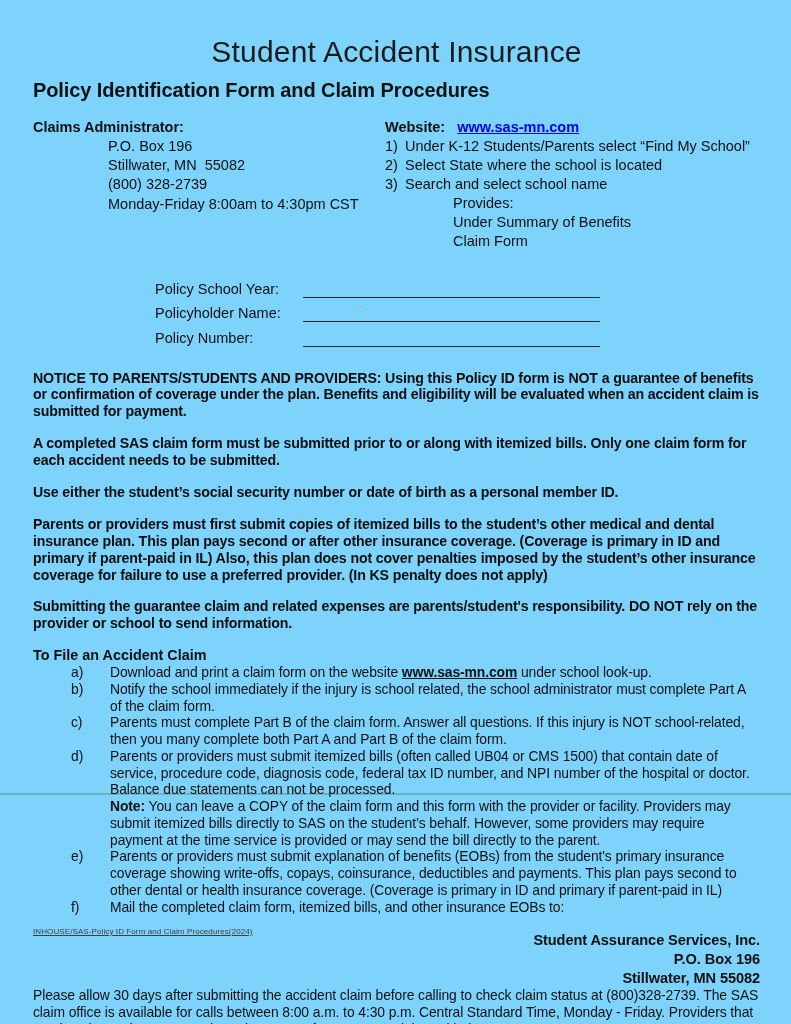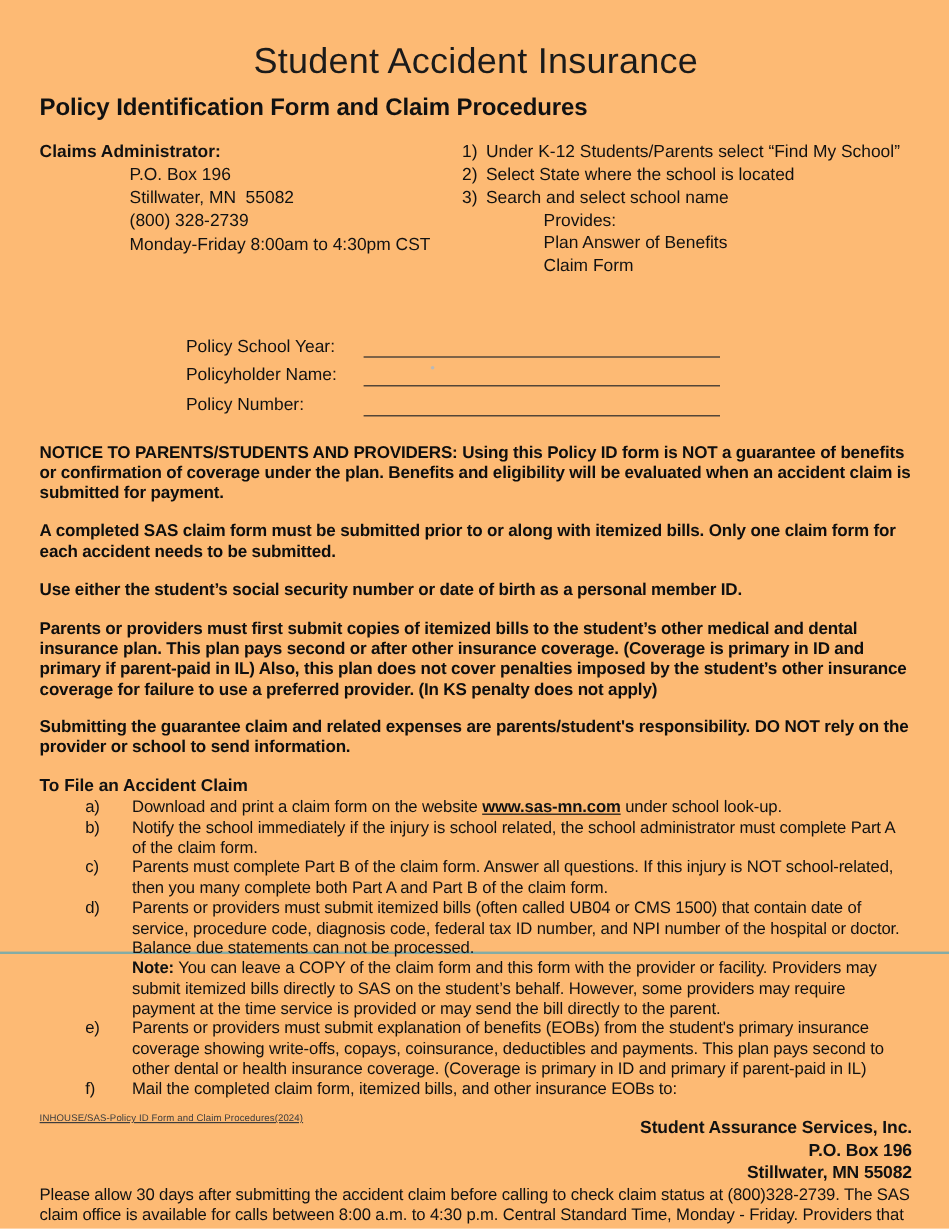--- a/index.html
+++ b/index.html
@@ -8,21 +8,21 @@
     background: #ffffff;
   }
   body {
     font-family: "Liberation Sans", sans-serif;
     color: #111111;
   }
   .page {
     position: relative;
     width: 791px;
     height: 1024px;
-    background: #fdba74;
+    background: #7dd3fc;
     overflow: hidden;
     box-sizing: border-box;
   }
   .sheet {
     position: absolute;
     left: 33px;
     top: 0;
     width: 727px;
     height: 1024px;
   }
@@ -244,34 +244,37 @@
 
       <div class="col-left">
         <div class="lbl-bold">Claims Administrator:</div>
         <div class="addr-line">P.O. Box 196</div>
         <div class="addr-line">Stillwater, MN  55082</div>
         <div class="addr-line">(800) 328-2739</div>
         <div class="addr-line">Monday-Friday 8:00am to 4:30pm CST</div>
       </div>
 
       <div class="col-right">
+        <div class="web-row">
+          <span>Website:</span><a class="web-url" href="#">www.sas-mn.com</a>
+        </div>
         <div class="step">
           <span class="step-num">1)</span>
           <span>Under K-12 Students/Parents select “Find My School”</span>
         </div>
         <div class="step">
           <span class="step-num">2)</span>
           <span>Select State where the school is located</span>
         </div>
         <div class="step">
           <span class="step-num">3)</span>
           <span>Search and select school name</span>
         </div>
         <div class="provides">Provides:</div>
-        <div class="provides">Plan Answer of Benefits</div>
+        <div class="provides">Under Summary of Benefits</div>
         <div class="provides">Claim Form</div>
       </div>
 
     </div>
 
     <div class="formfields">
       <div class="ff-row">
         <span class="ff-label">Policy School Year:</span>
         <span class="ff-speck"></span>
         <span class="ff-line"></span>

